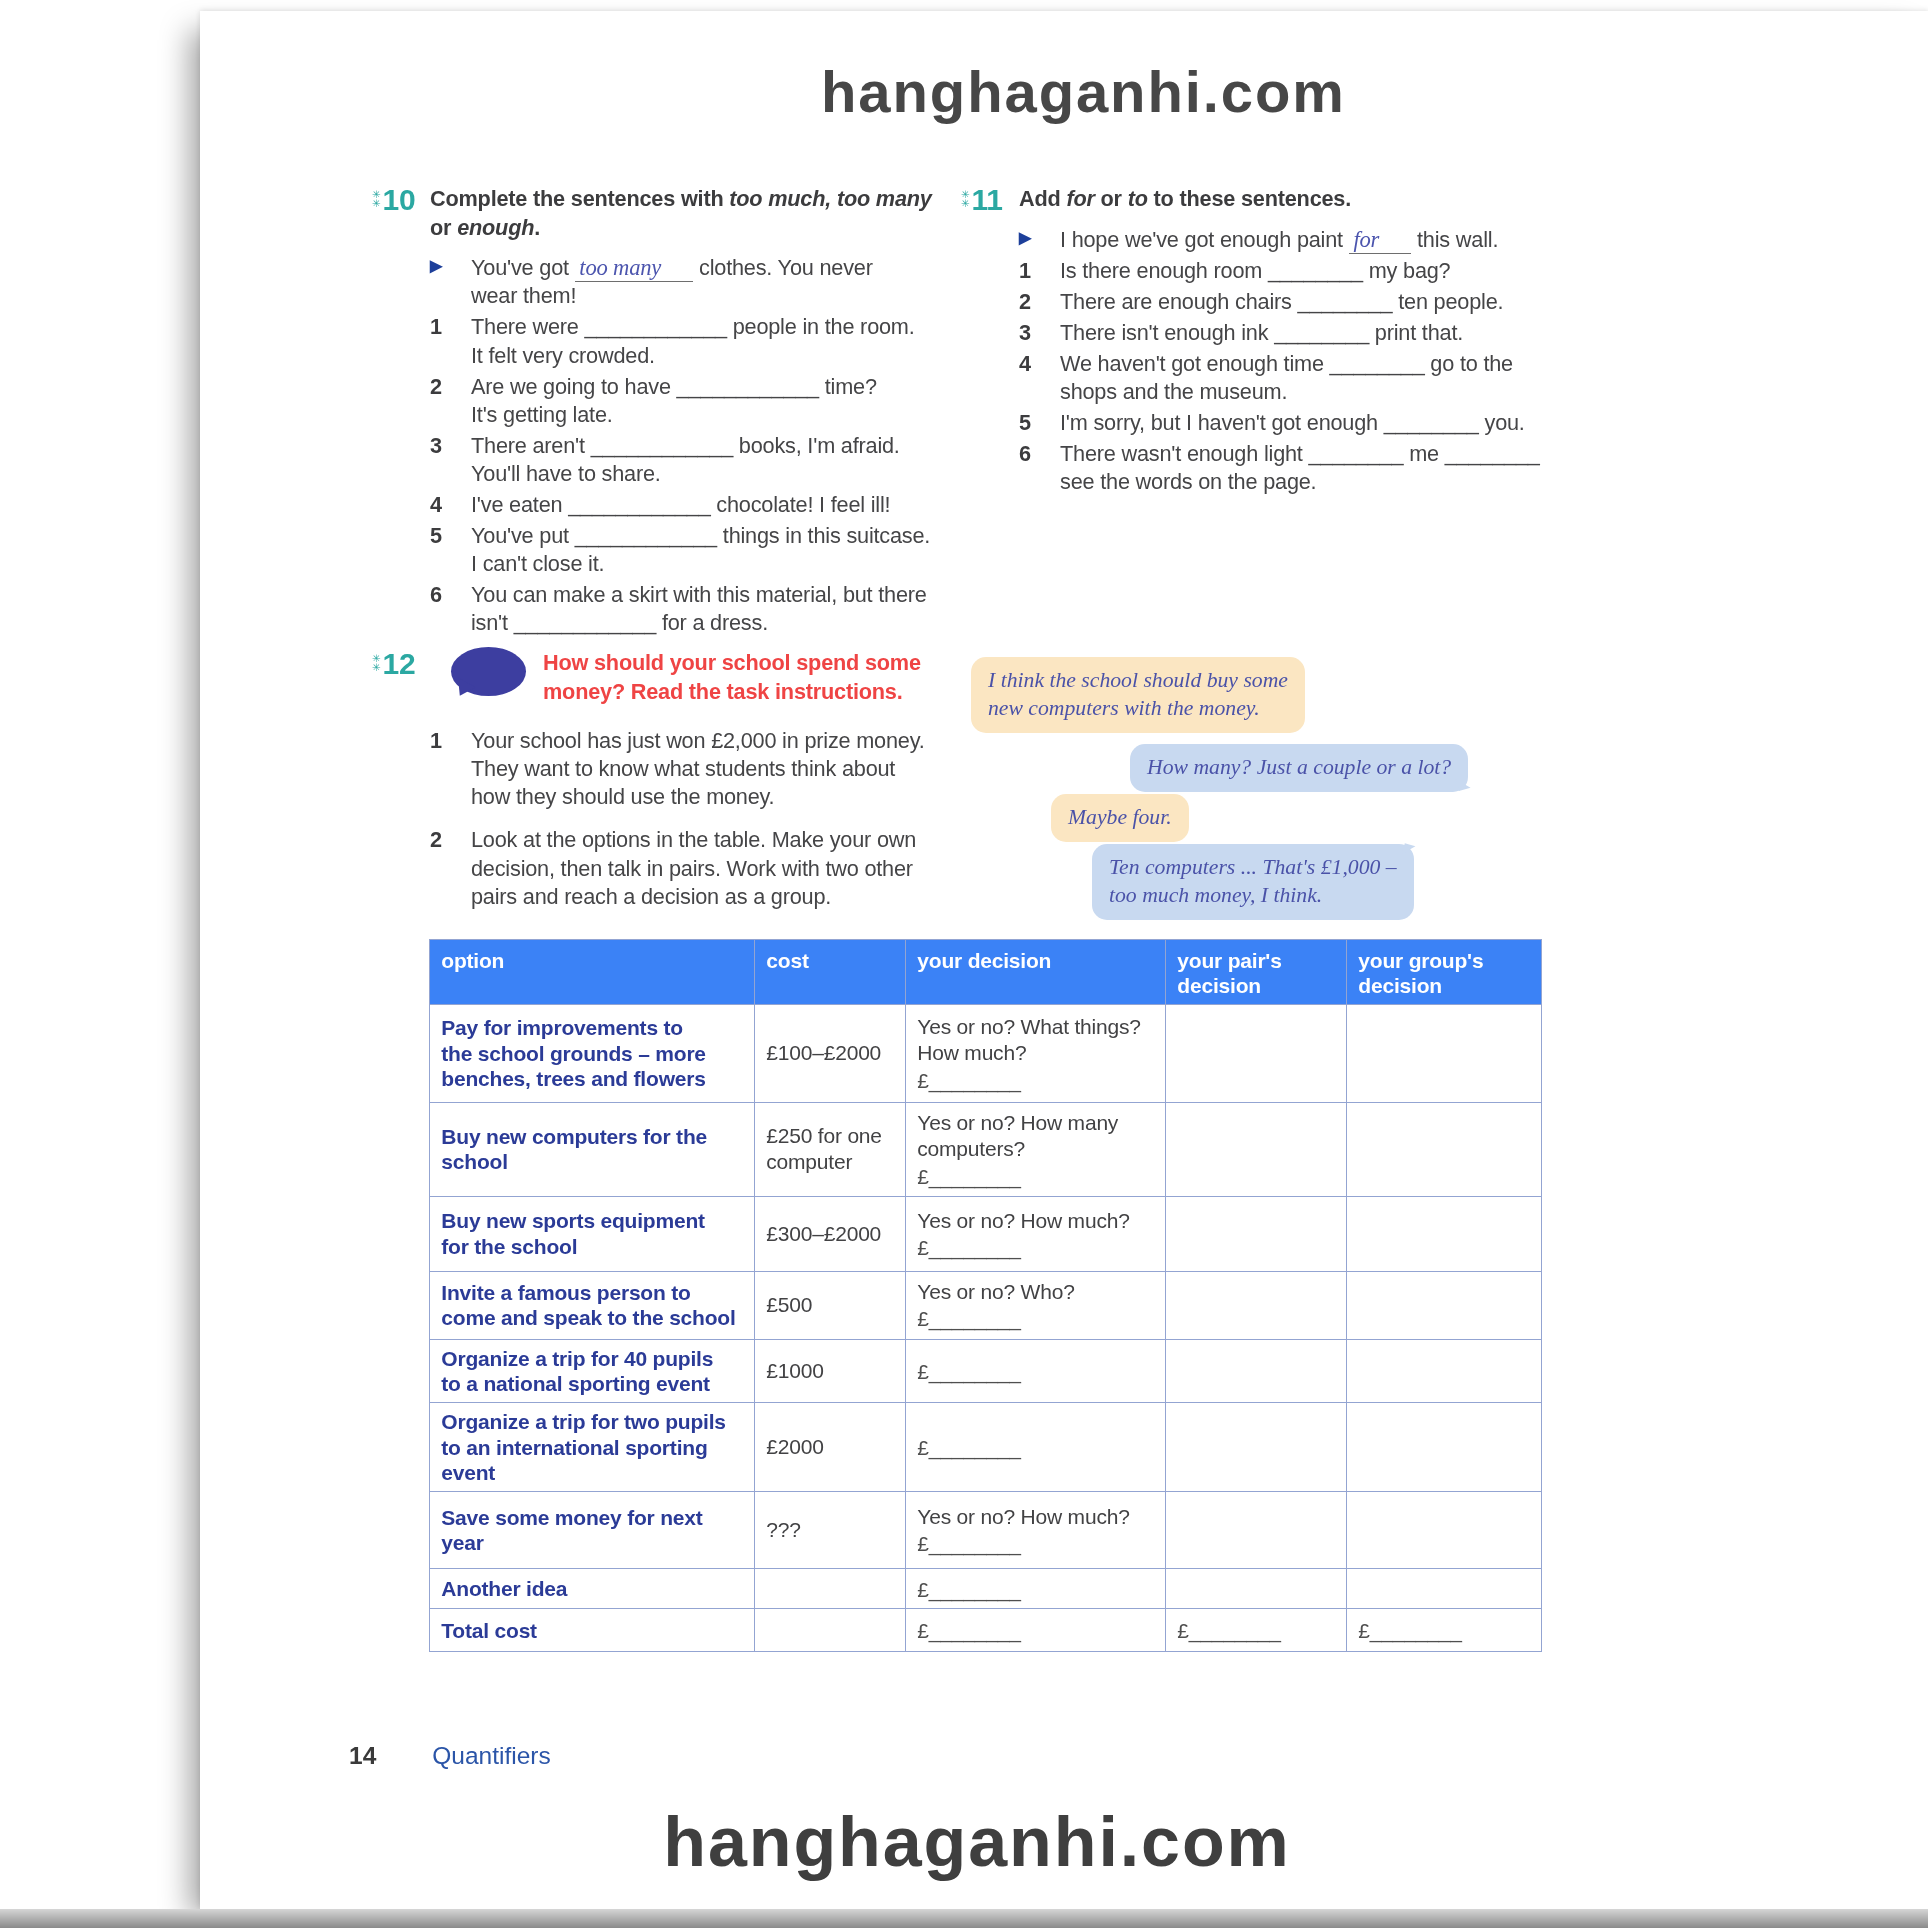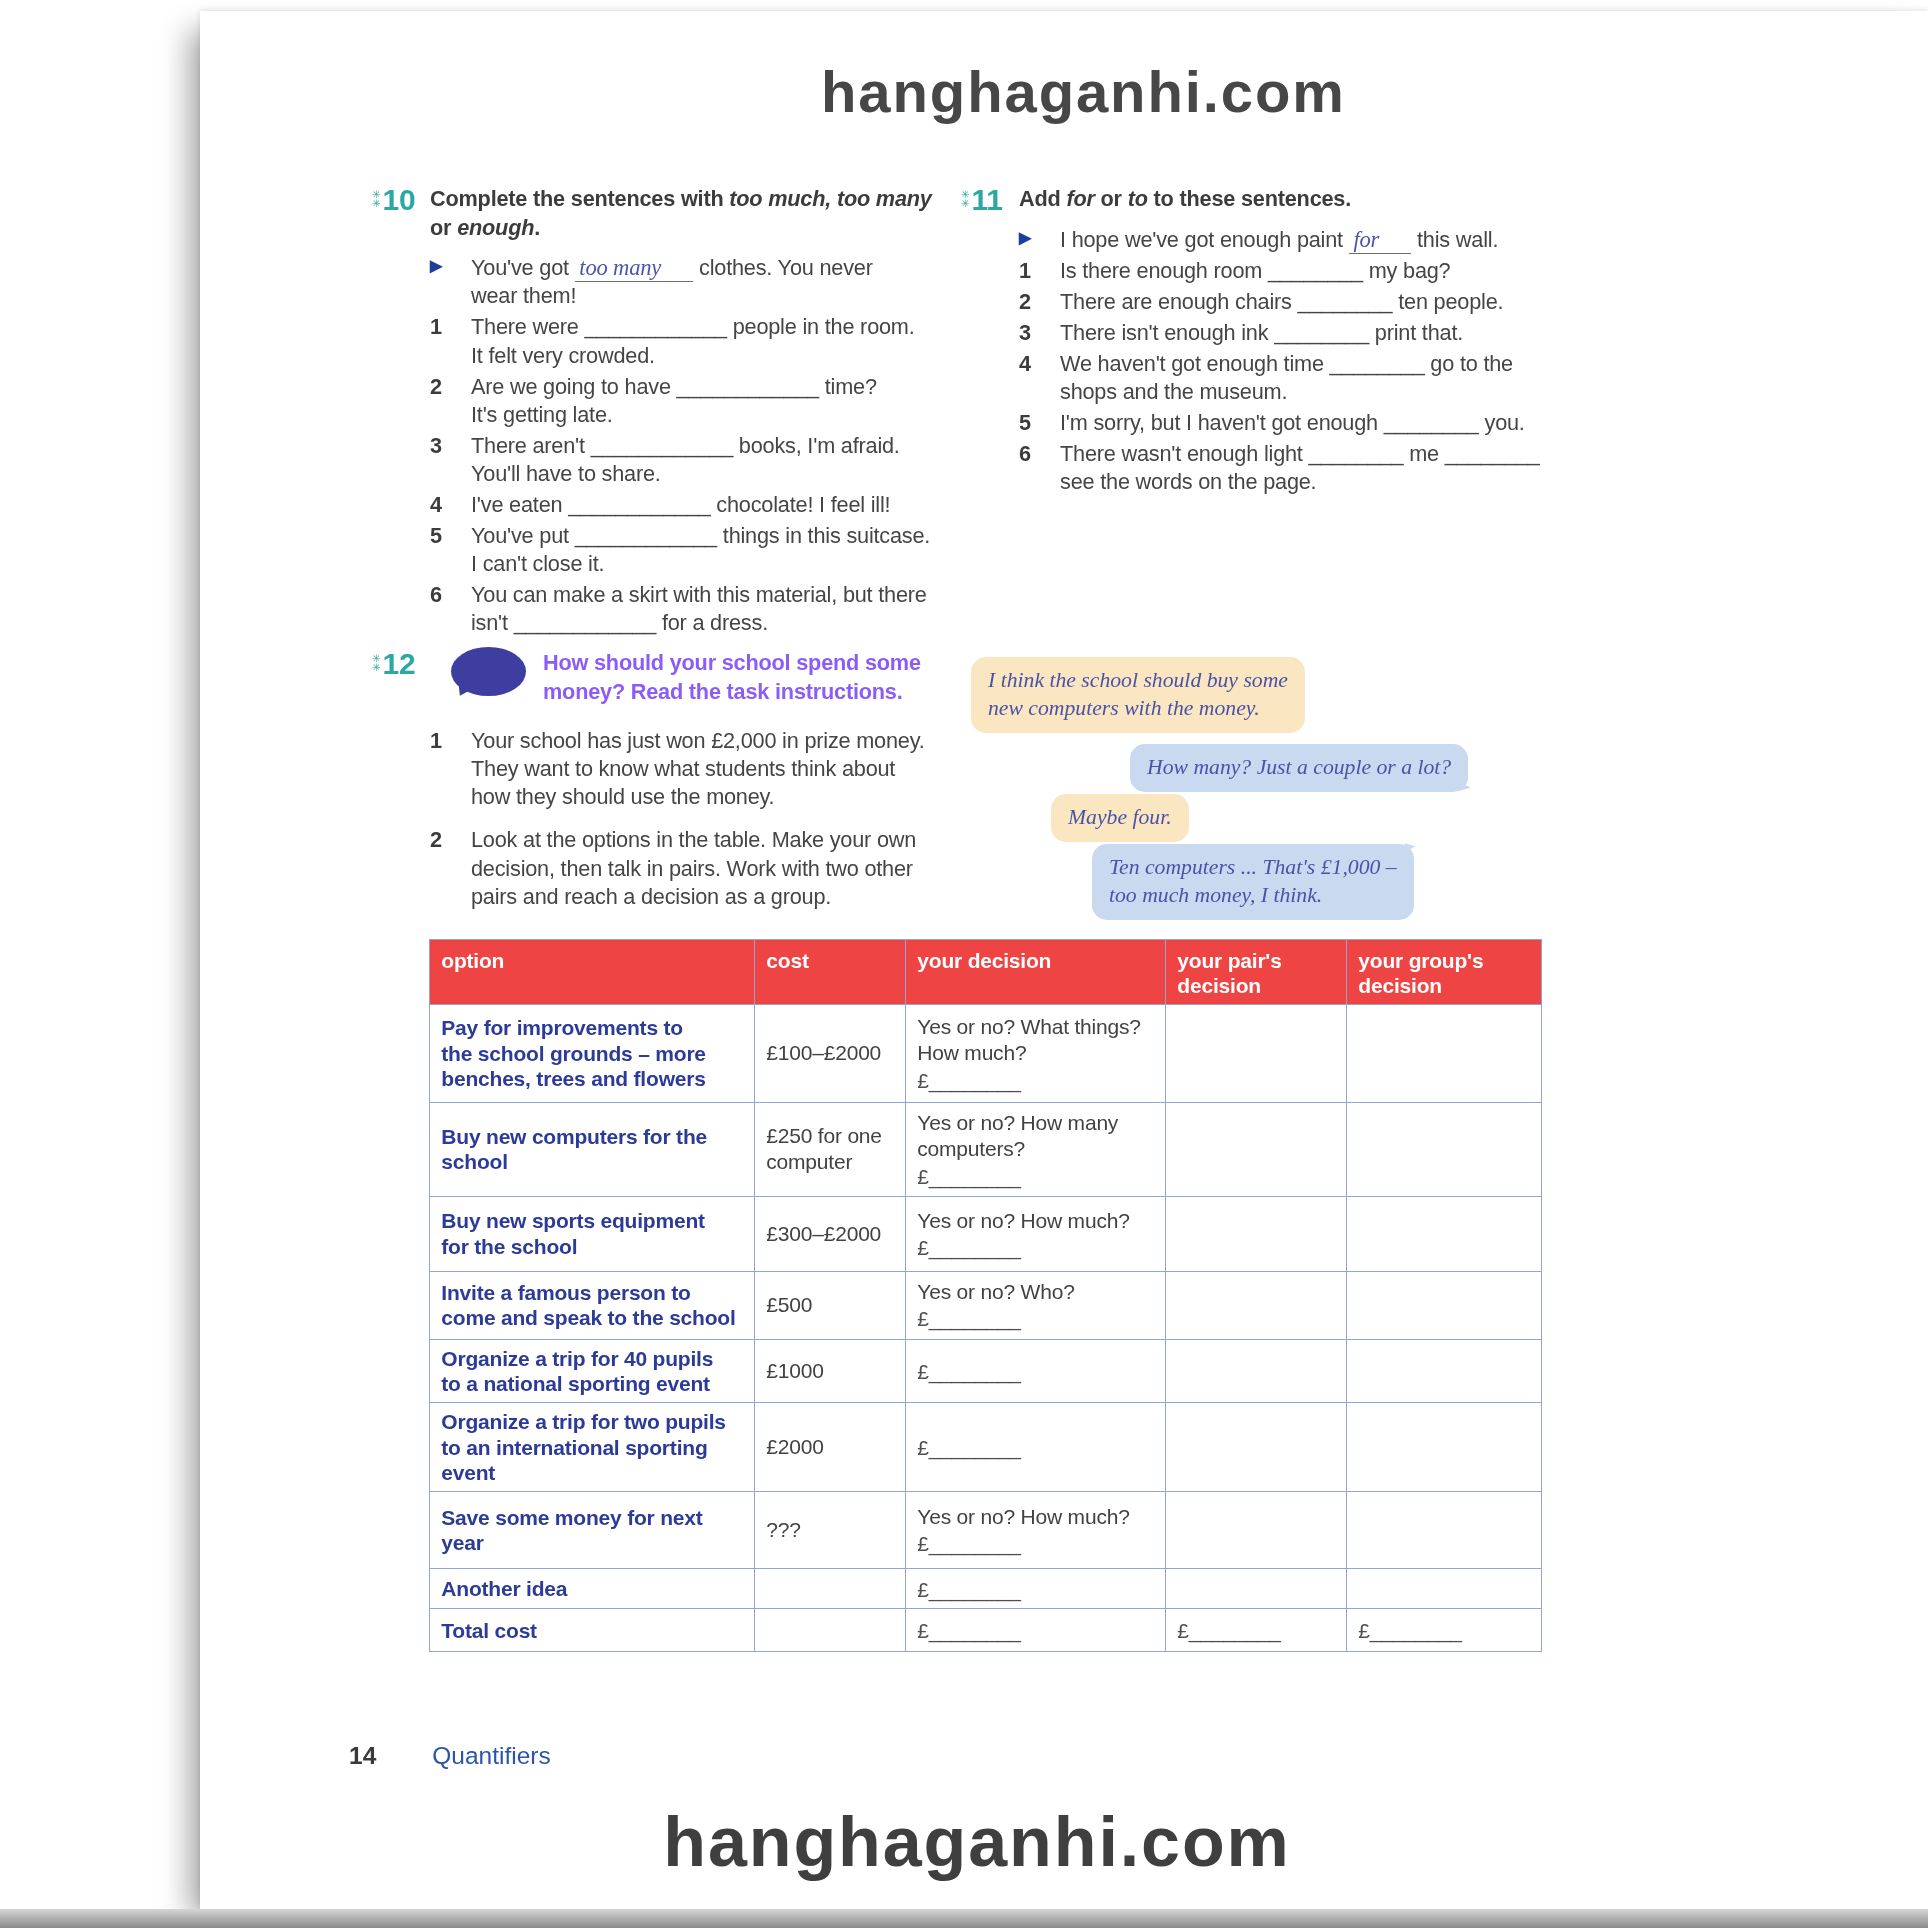--- a/index.html
+++ b/index.html
@@ -43,42 +43,42 @@
   .hw { font-family:"Liberation Serif", serif; font-style:italic; font-size:22.6px;
         color:#4c55ae; border-bottom:1.9px solid #6e6e6e; padding:0 32px 0.9px 4.7px; }
 
   
   .ex12-head { display:flex; align-items:flex-start; margin-bottom:21px; }
   .balloon { width:75px; height:49px; background:#3d3ea0; border-radius:50%;
              position:relative; flex-shrink:0; margin:-1.9px 17px 0 21px; }
   .balloon::after { content:""; position:absolute; left:0px; bottom:-9.4px;
              border:10.4px solid transparent; border-top:15px solid #3d3ea0;
              transform:rotate(28deg); }
-  .ex12-title { font-weight:bold; color:#8b5cf6; white-space:pre-line; width:414px; }
+  .ex12-title { font-weight:bold; color:#ef4444; white-space:pre-line; width:414px; }
 
   
   .bubbles { position:absolute; left:771px; top:646px; width:574px; height:292px;
              font-family:"Liberation Serif", serif; font-style:italic; }
   .bubble { position:absolute; border-radius:15px; padding:8.5px 17px 10.4px;
             font-size:21.7px; line-height:1.32; color:#4a52a8; white-space:pre-line; }
   .bubble.orange { background:#fbe6c2; }
   .bubble.blue { background:#c8d9f0; }
   .tail-br::after { content:""; position:absolute; right:-13px; bottom:3.8px;
             border:12.2px solid transparent; border-left-color:#c8d9f0;
             border-bottom-width:0; transform:rotate(-15deg); }
   .tail-tr::after { content:""; position:absolute; right:-11.3px; top:1.9px;
             border:11.3px solid transparent; border-left-color:#c8d9f0;
             border-top-width:0; transform:rotate(15deg); }
 
   
   .opts-table { position:absolute; left:229px; top:928px; border-collapse:collapse;
                 table-layout:fixed; width:1111px; font-size:21px; letter-spacing:-0.2px; }
   .opts-table th, .opts-table td { border:1.9px solid #93a4d2; padding:5.6px 11.3px;
                 vertical-align:middle; }
-  .opts-table thead th { background:#ef4444; color:#ffffff; text-align:left;
+  .opts-table thead th { background:#3b82f6; color:#ffffff; text-align:left;
                 font-weight:bold; line-height:1.18; vertical-align:top; padding-top:8.5px; }
   .opt { color:#2b3b97; font-weight:bold; line-height:1.22; white-space:pre-line; }
   .cost, .dec { color:#424244; line-height:1.25; white-space:pre-line; }
   .blank { color:#4f4f4f; margin-top:1.9px; }
   tr.hr  { height:60px; }  tr.r1 { height:98px; } tr.r2 { height:94px; }
   tr.r3 { height:75px; }   tr.r4 { height:68px; }  tr.r5 { height:62px; }
   tr.r6 { height:89px; }   tr.r7 { height:77px; }  tr.r8 { height:40px; }
   tr.r9 { height:43px; }
 
   

